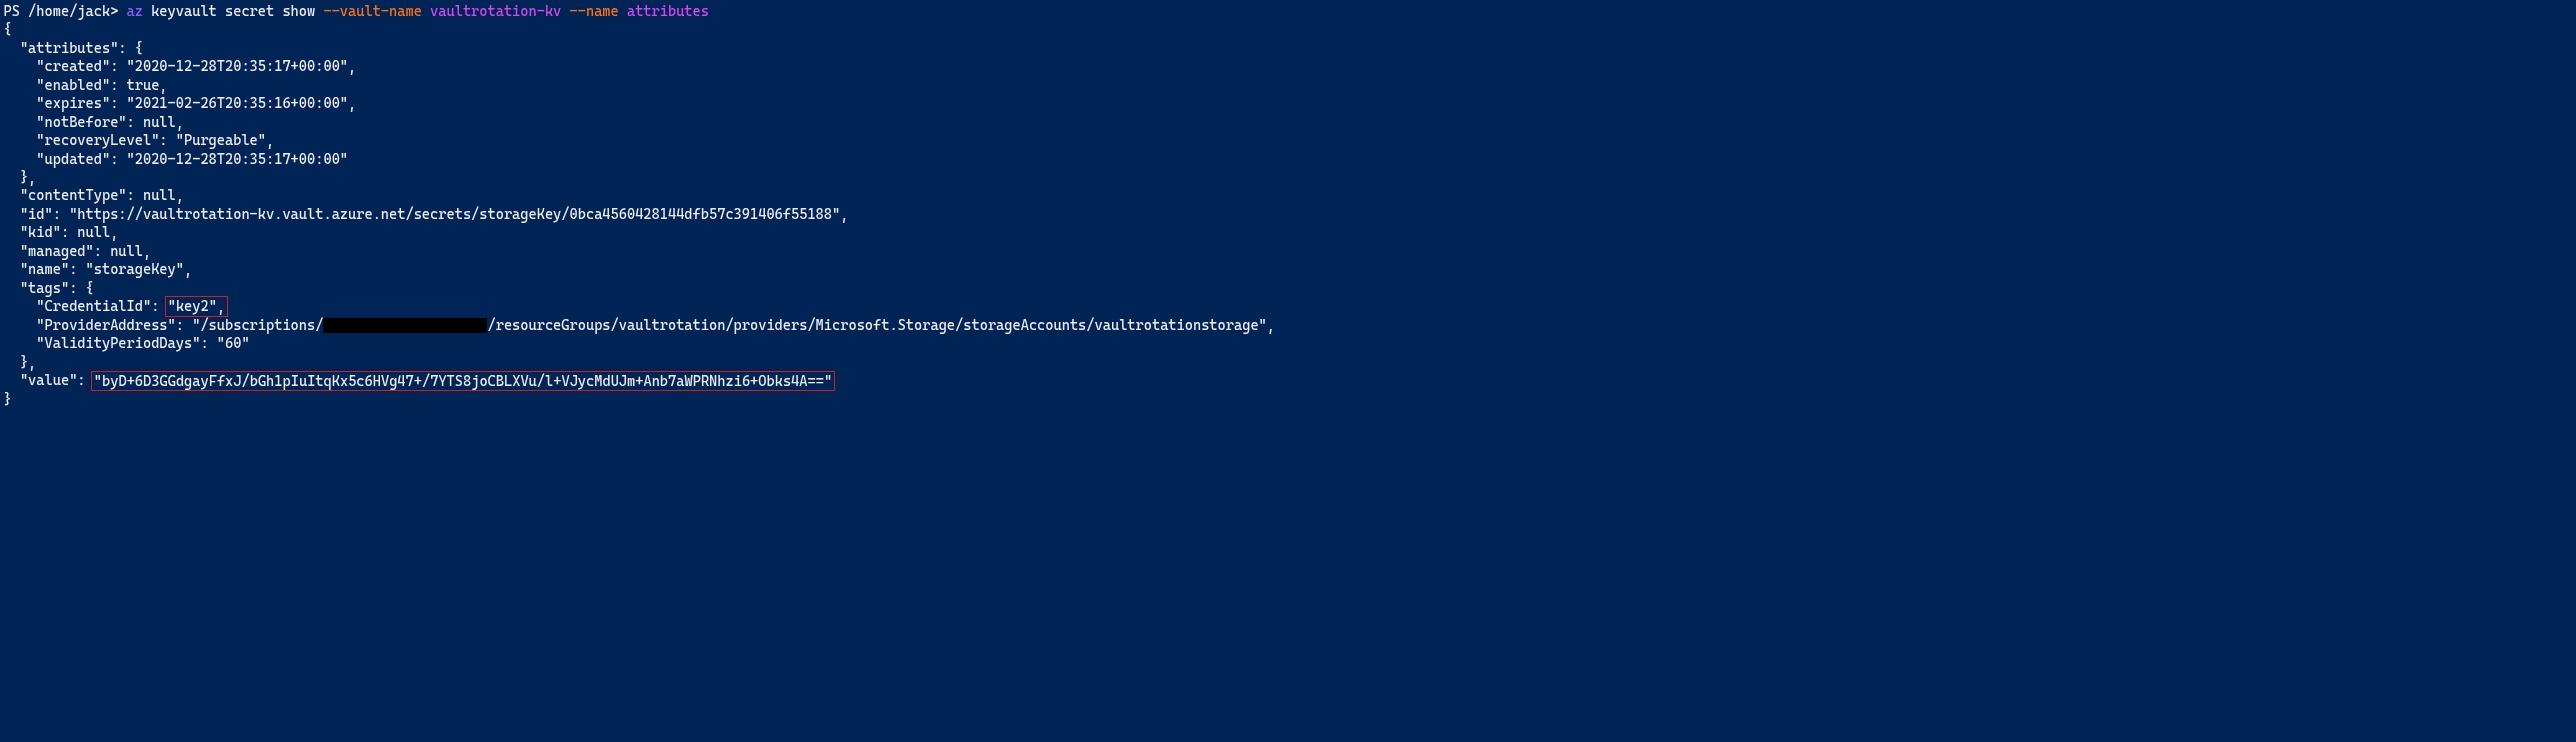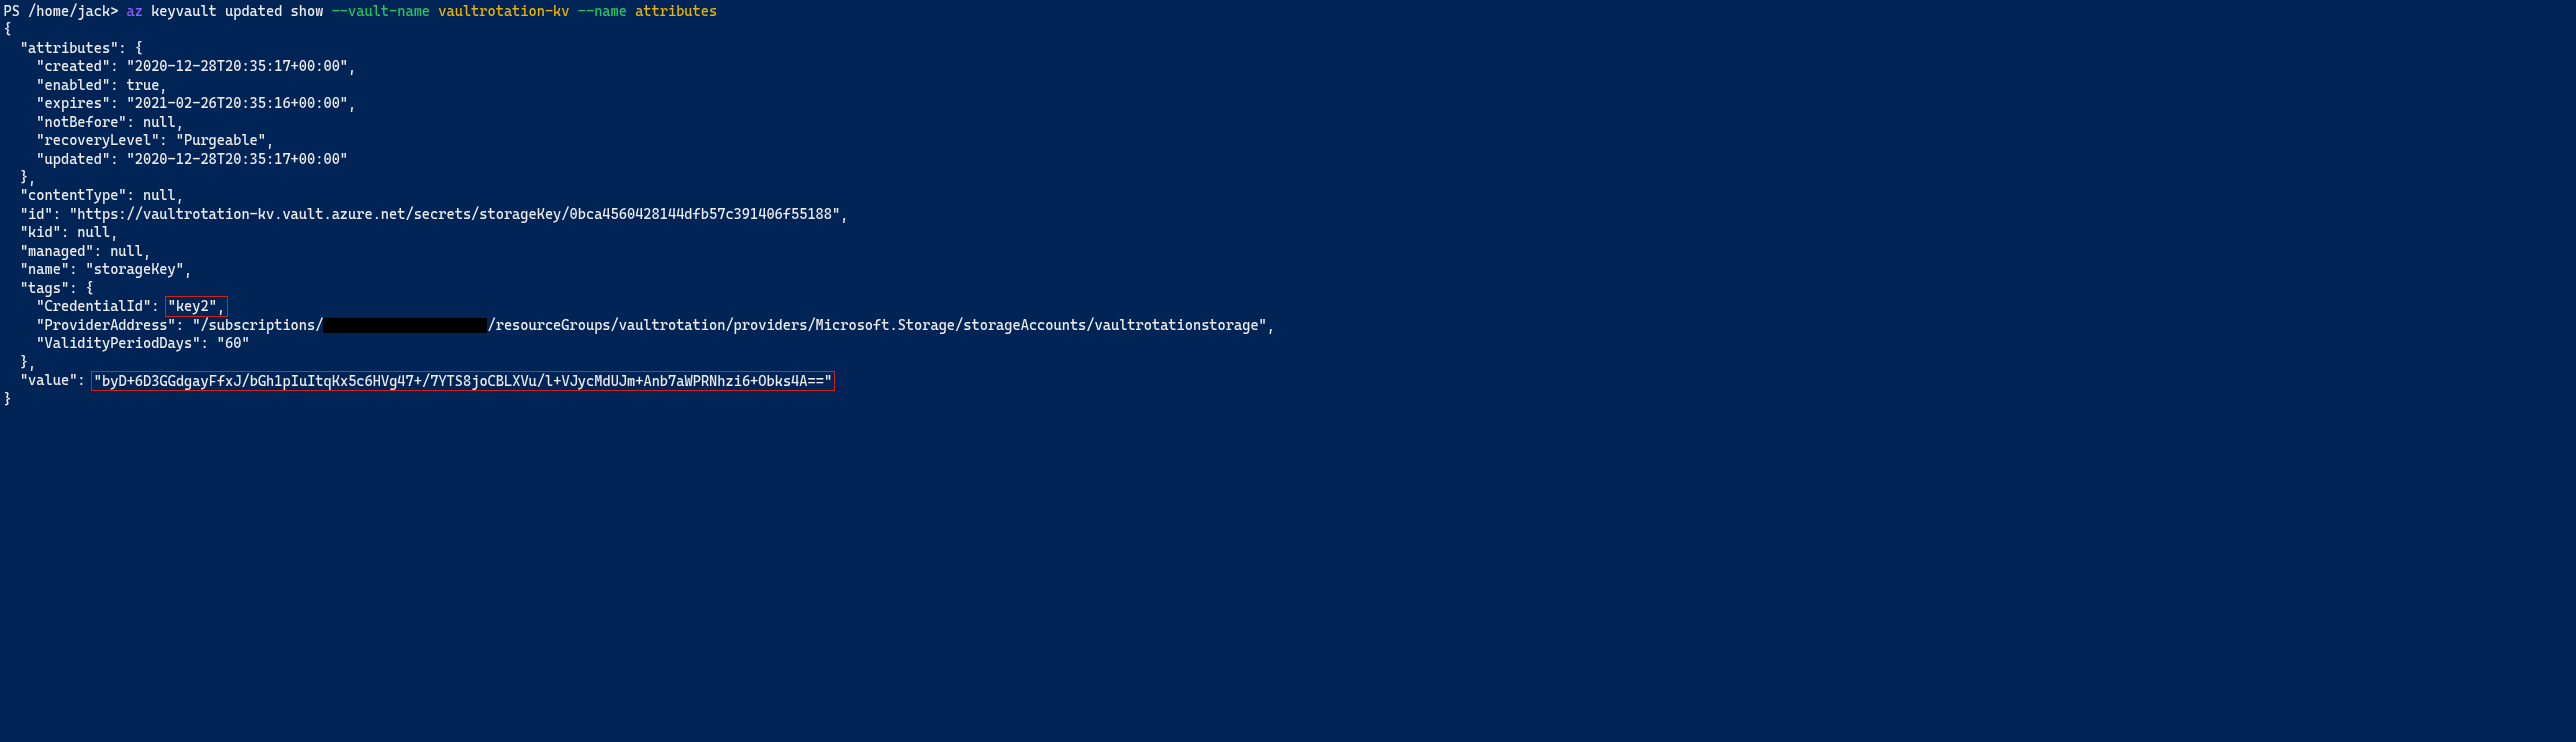--- a/index.html
+++ b/index.html
@@ -7,38 +7,38 @@
     color: #eeedf0;
     font-family: "Cascadia Mono", "Consolas", "Courier New", monospace;
     font-size: 14px;
     line-height: 1.32;
     margin: 0;
     padding: 1.8px 3.5px;
     white-space: pre;
   }
   .prompt { color: #eeedf0; margin-top: 48px; }
   .cmd { color: #8b5cf6; }
-  .arg { color: #22c55e; }
-  .argval { color: #eab308; }
+  .arg { color: #f97316; }
+  .argval { color: #d946ef; }
   .hl {
     display: inline-block;
     border: 0.9px solid #d41f1f;
     padding: 0 1.8px;
     margin: -0.9px -2.7px;
   }
   .redact {
     display: inline-block;
     background: #000000;
     height: 1.1em;
     vertical-align: text-bottom;
     width: 20ch;
   }
 </style>
 </head>
-<body><span class="prompt">PS /home/jack&gt; </span><span class="cmd">az</span><span> keyvault updated show </span><span class="arg">--vault-name</span><span class="argval"> vaultrotation-kv </span><span class="arg">--name</span><span class="argval"> attributes</span>
+<body><span class="prompt">PS /home/jack&gt; </span><span class="cmd">az</span><span> keyvault secret show </span><span class="arg">--vault-name</span><span class="argval"> vaultrotation-kv </span><span class="arg">--name</span><span class="argval"> attributes</span>
 <span>{</span>
 <span>  "attributes": {</span>
 <span>    "created": "2020-12-28T20:35:17+00:00",</span>
 <span>    "enabled": true,</span>
 <span>    "expires": "2021-02-26T20:35:16+00:00",</span>
 <span>    "notBefore": null,</span>
 <span>    "recoveryLevel": "Purgeable",</span>
 <span>    "updated": "2020-12-28T20:35:17+00:00"</span>
 <span>  },</span>
 <span>  "contentType": null,</span>

